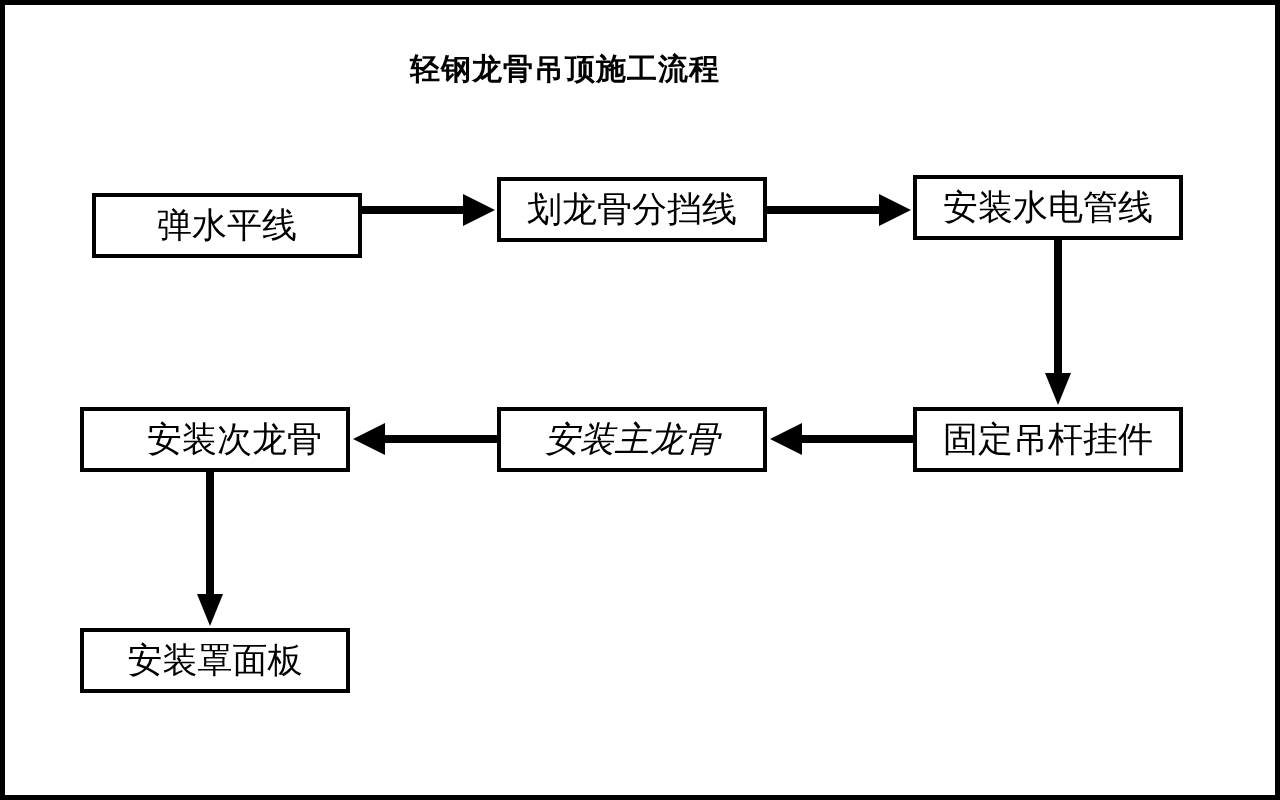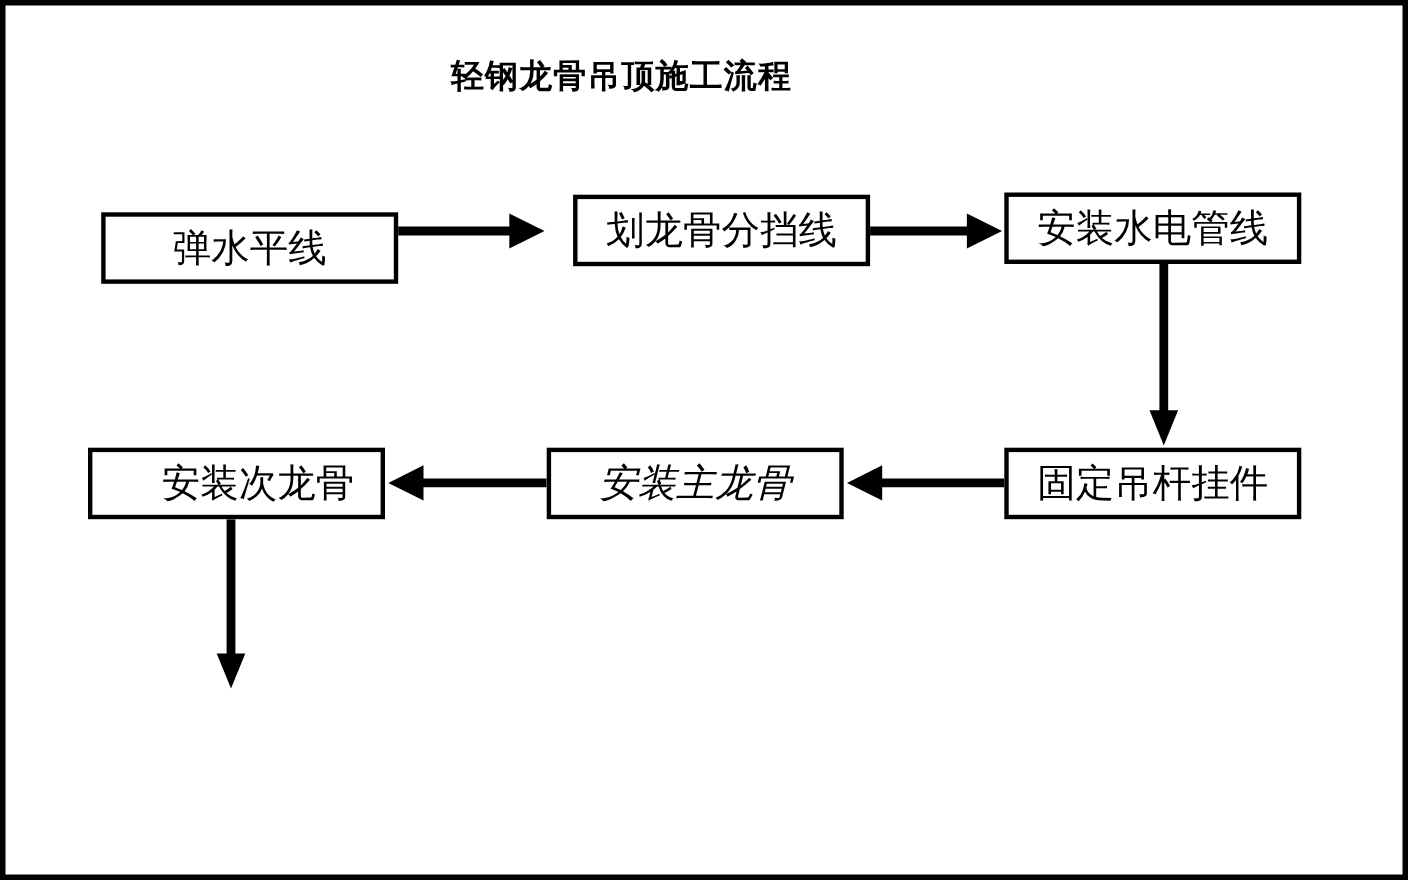--- a/index.html
+++ b/index.html
@@ -45,21 +45,21 @@
   .arrow-layer {
     position: absolute;
     left: 0;
     top: 0;
     width: 1280px;
     height: 800px;
     pointer-events: none;
   }
   
   #node-1 { left: 75px;  top: 188px; margin-left: 12px; }
-  #node-2 { left: 516px; top: 172px; }
+  #node-2 { left: 492px; top: 172px; }
   #node-3 { left: 908px; top: 170px; }
   #node-4 { left: 908px; top: 402px; }
   #node-5 { left: 492px; top: 402px; font-style: italic; }
   #node-6 { left: 75px;  top: 402px; padding-left: 39px; }
   #node-7 { left: 75px;  top: 623px; }
 </style>
 </head>
 <body>
 
 <div class="frame">
@@ -104,14 +104,15 @@
   <div class="flow-node" id="node-2">划龙骨分挡线</div>
 
   <div class="flow-node" id="node-4">固定吊杆挂件</div>
 
   <div class="flow-node" id="node-3">安装水电管线</div>
 
   <div class="flow-node" id="node-5">安装主龙骨</div>
 
   <div class="flow-node" id="node-6">安装次龙骨</div>
 
+  <div class="flow-node" id="node-7">安装罩面板</div>
 
 </div>
 
 </body></html>

